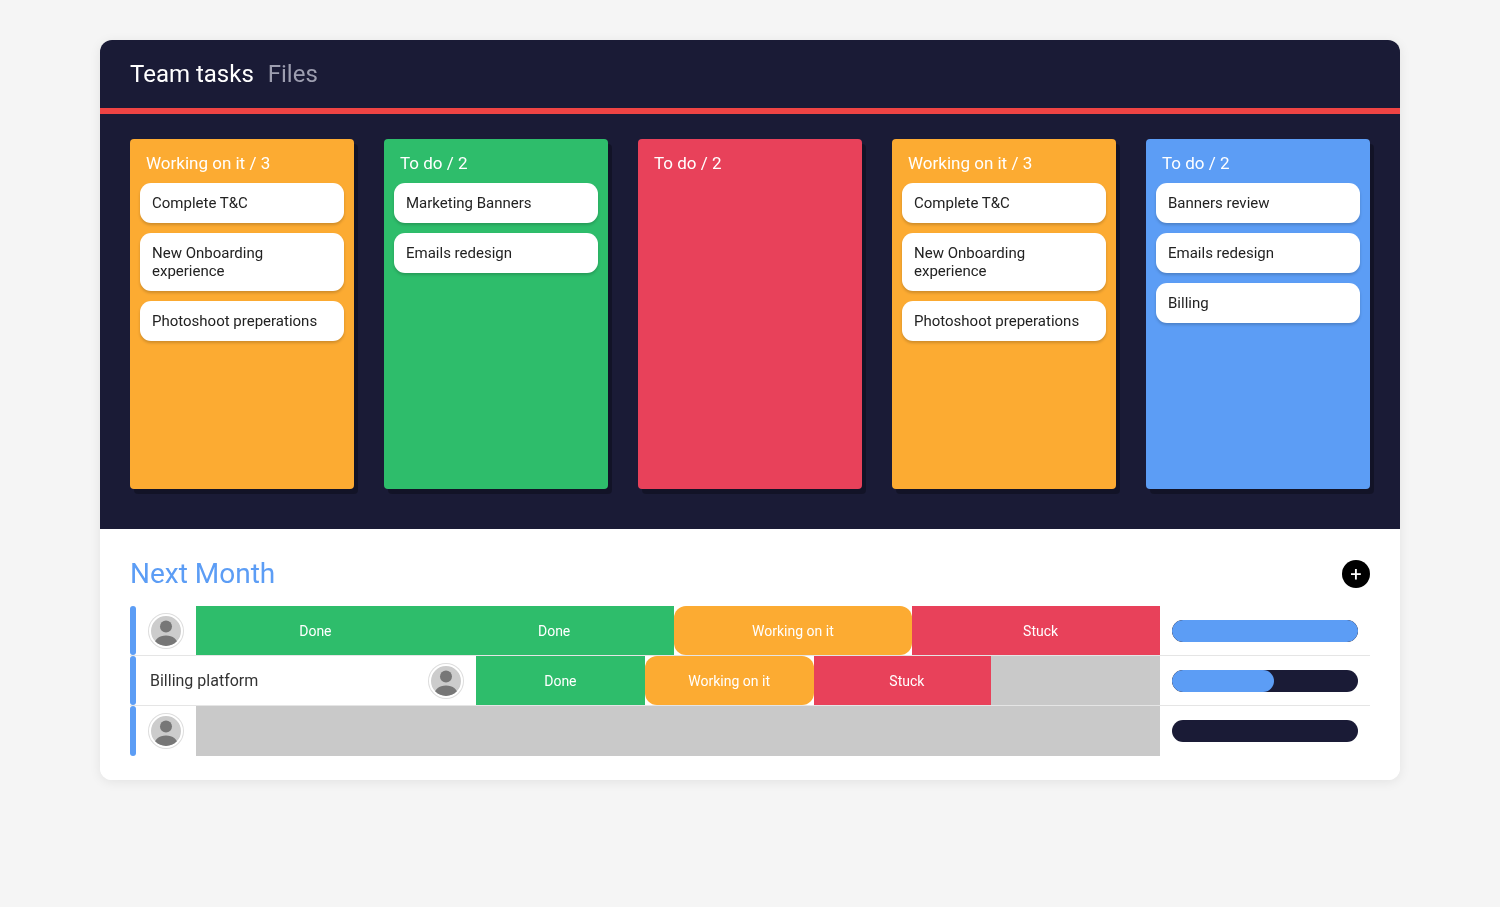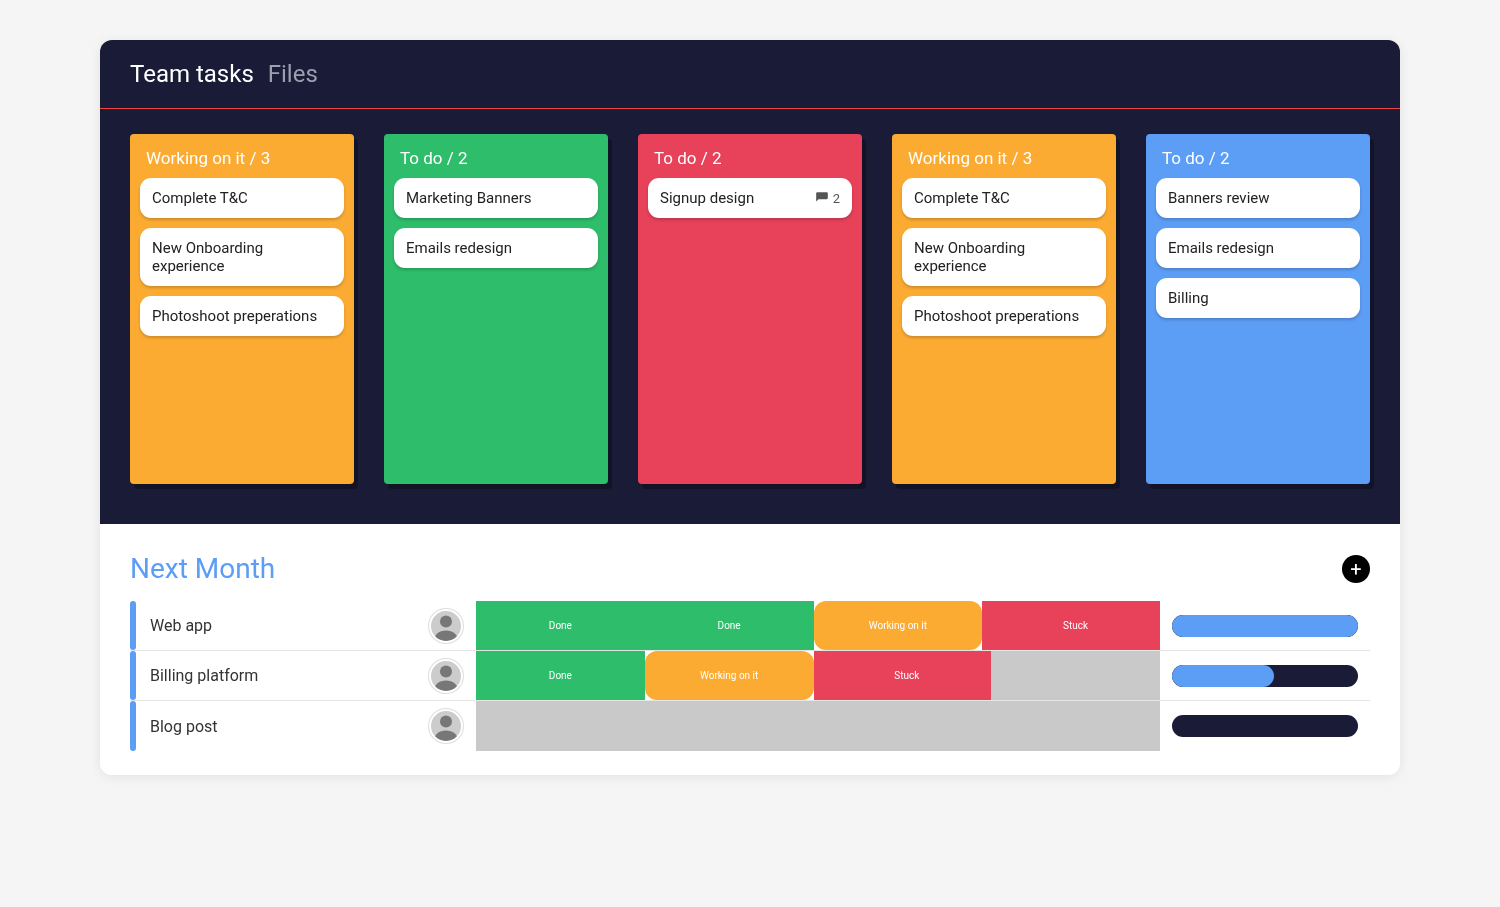--- a/index.html
+++ b/index.html
@@ -11,21 +11,21 @@
 .app {
   width: 1300px;
   margin: 0 auto;
   border-radius: 12px;
   overflow: hidden;
   box-shadow: 0 2px 12px rgba(0,0,0,0.08);
   background: #fff;
 }
 .header {
   background: #1a1b36;
-  border-bottom: 1px solid #ef4444;
+  border-bottom: 6px solid #ef4444;
   padding: 20px 30px;
 }
 .header-title { font-size: 24px; font-weight: 400; }
 .header-tab { color: #fff; cursor: pointer; }
 .header-tab.muted { color: #9d9eb0; margin-left: 8px; }
 .board {
   background: #1a1b36;
   padding: 25px 30px 40px 30px;
   display: flex;
   gap: 30px;
@@ -85,21 +85,21 @@
   width: 60px; display:flex; align-items:center; justify-content:center;
 }
 .avatar-circle {
   width:34px; height:34px; border-radius:50%; background:#ccc; border:2px solid #fff;
   box-shadow: 0 0 0 1px #ddd; overflow:hidden; display:flex; align-items:center; justify-content:center;
 }
 .avatar-circle svg{ width:100%; height:100%; }
 .row-statuses { display:flex; flex:1; }
 .status-cell {
   flex:1; display:flex; align-items:center; justify-content:center;
-  color:#fff; font-size:10px; cursor:pointer;
+  color:#fff; font-size:14px; cursor:pointer;
 }
 .s-green{ background:#2ebd6b; } .s-orange{ background:#fcab32;border-radius:12px; } .s-red{ background:#e8415a;padding-left:9px; }
 .s-gray{ background:#c9c9c9; color:#c9c9c9; }
 .row-progress {
   width: 210px; display:flex; align-items:center; justify-content:center; padding: 0 12px;
 }
 .prog-track {
   width:100%; height:22px; border-radius:12px; background:#1a1b36; overflow:hidden;
 }
 .prog-fill { height:100%; background:#5c9df5; border-radius:12px; }
@@ -133,29 +133,20 @@
         <div class="col-title">To do / 2</div>
         <div class="card">
           <span>Marketing Banners</span>
         </div>
         <div class="card">
           <span>Emails redesign</span>
         </div>
       </div>
       <div class="column col-red">
         <div class="col-title">To do / 2</div>
-        <div class="card">
-          <span>Signup design</span>
-          <span class="card-comments">
-            <svg viewBox="0 0 24 24">
-              <path d="M20 2H4a2 2 0 0 0-2 2v14l4-4h14a2 2 0 0 0 2-2V4a2 2 0 0 0-2-2z"></path>
-            </svg>
-            <span>2</span>
-          </span>
-        </div>
       </div>
       <div class="column col-orange">
         <div class="col-title">Working on it / 3</div>
         <div class="card">
           <span>Complete T&amp;C</span>
         </div>
         <div class="card">
           <span>New Onboarding experience</span>
         </div>
         <div class="card">
@@ -179,21 +170,20 @@
   <div class="section-lower">
     <div class="section-head">
       <div class="section-title">Next Month</div>
       <div class="add-btn">
         <span>+</span>
       </div>
     </div>
     <div id="rows">
         <div class="row">
           <div class="row-accent"></div>
-          <div class="row-name">Web app</div>
           <div class="row-avatar">
             <div class="avatar-circle">
               <svg viewBox="0 0 40 40">
                 <circle cx="20" cy="14" r="8" fill="#777"></circle>
                 <path d="M4 40c0-9 7-14 16-14s16 5 16 14" fill="#777"></path>
               </svg>
             </div>
           </div>
           <div class="row-statuses">
             <div class="status-cell s-green">Done</div>
@@ -225,21 +215,20 @@
             <div class="status-cell s-gray"></div>
           </div>
           <div class="row-progress">
             <div class="prog-track">
               <div class="prog-fill" style="width: 55%;"></div>
             </div>
           </div>
         </div>
         <div class="row">
           <div class="row-accent"></div>
-          <div class="row-name">Blog post</div>
           <div class="row-avatar">
             <div class="avatar-circle">
               <svg viewBox="0 0 40 40">
                 <circle cx="20" cy="14" r="8" fill="#777"></circle>
                 <path d="M4 40c0-9 7-14 16-14s16 5 16 14" fill="#777"></path>
               </svg>
             </div>
           </div>
           <div class="row-statuses">
             <div class="status-cell s-gray"></div>

